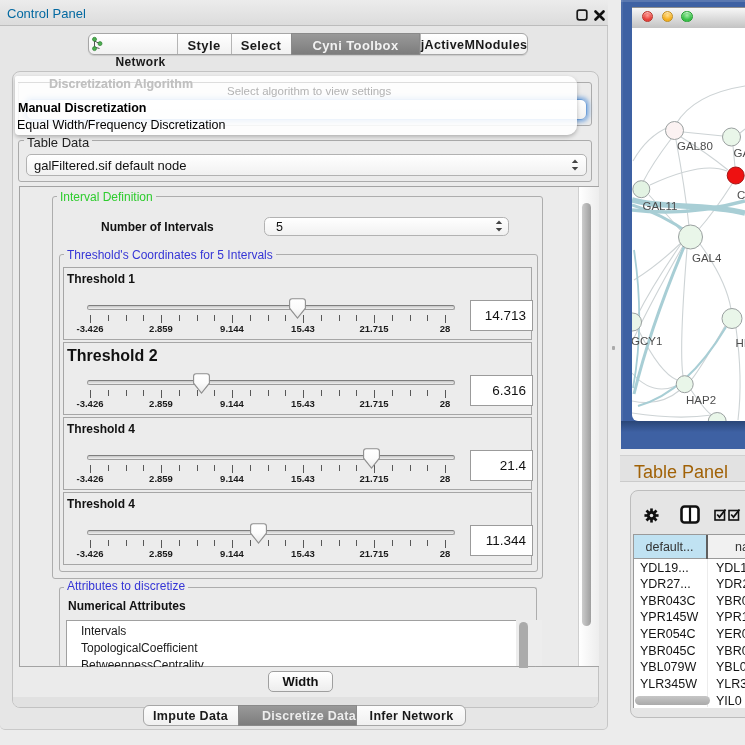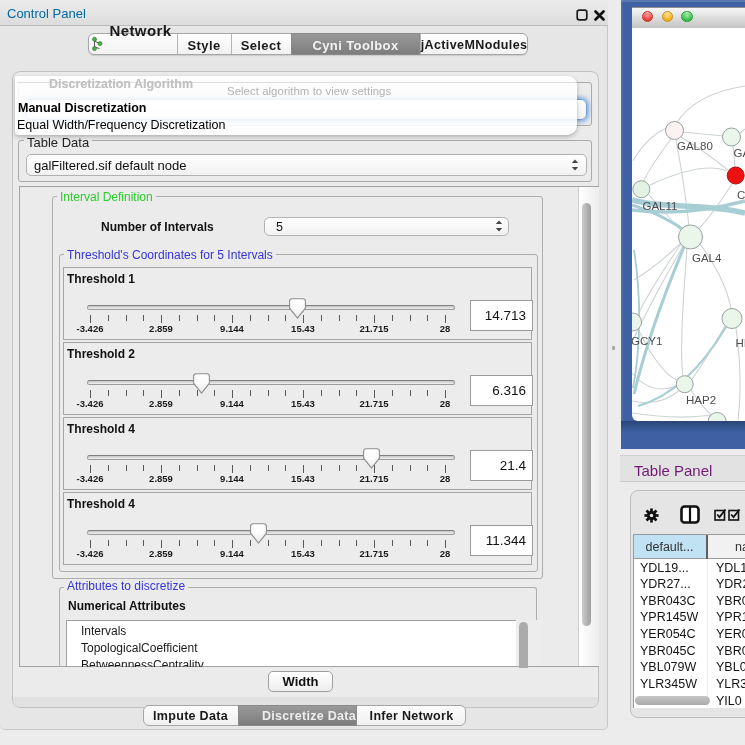--- a/index.html
+++ b/index.html
@@ -18,21 +18,21 @@
 <div style="position:absolute;left:177px;top:33.5px;width:1px;height:20.5px;background:#b5b5b5;"></div>
 <div style="position:absolute;left:231px;top:33.5px;width:1px;height:20.5px;background:#b5b5b5;"></div>
 <div style="position:absolute;left:290.5px;top:33px;width:129.5px;height:21.5px;background:linear-gradient(#999999,#7d7d7d);border:1px solid #8a8a8a;"></div>
 <div style="position:absolute;left:420px;top:33.5px;width:1px;height:20.5px;background:#b5b5b5;"></div>
 <svg style="position:absolute;left:90px;top:36px;" width="14" height="16" viewBox="0 0 14 16">
 <path d="M4.5,3.5 V12.5 M4.5,5 L9.5,7.5 M4.5,11 L9.5,12.5" stroke="#555" stroke-width="1" fill="none"></path>
 <circle cx="4.5" cy="3.3" r="2" fill="#4caf50" stroke="#2c7d30" stroke-width="0.7"></circle>
 <circle cx="10" cy="7.6" r="2" fill="#4caf50" stroke="#2c7d30" stroke-width="0.7"></circle>
 <circle cx="4.5" cy="12.6" r="2" fill="#4caf50" stroke="#2c7d30" stroke-width="0.7"></circle>
 </svg>
-<div style="position:absolute;left:104px;top:22px;width:73px;text-align:center;font-family:'Liberation Sans',sans-serif;font-size:15px;color:#1a1a1a;font-weight:bold;white-space:nowrap;letter-spacing:0.4px;">Network</div>
+<div style="position:absolute;left:104px;top:55px;width:73px;text-align:center;font-family:'Liberation Sans',sans-serif;font-size:12px;color:#1a1a1a;font-weight:bold;white-space:nowrap;letter-spacing:0.4px;">Network</div>
 <div style="position:absolute;left:177px;top:37.5px;width:54px;text-align:center;font-family:'Liberation Sans',sans-serif;font-size:13px;color:#1a1a1a;font-weight:bold;white-space:nowrap;letter-spacing:0.4px;">Style</div>
 <div style="position:absolute;left:231px;top:37.5px;width:60px;text-align:center;font-family:'Liberation Sans',sans-serif;font-size:13px;color:#1a1a1a;font-weight:bold;white-space:nowrap;letter-spacing:0.4px;">Select</div>
 <div style="position:absolute;left:291px;top:37.5px;width:129px;text-align:center;font-family:'Liberation Sans',sans-serif;font-size:13px;color:#f2f2f2;font-weight:bold;white-space:nowrap;letter-spacing:0.4px;">Cyni Toolbox</div>
 <div style="position:absolute;left:420px;top:37.5px;width:108px;text-align:center;font-family:'Liberation Sans',sans-serif;font-size:12.5px;color:#1a1a1a;font-weight:bold;white-space:nowrap;letter-spacing:0.4px;">jActiveMNodules</div>
 <div style="position:absolute;left:18px;top:82px;width:574px;height:44px;border:1px solid #ababab;border-radius:3px;"></div>
 <div style="position:absolute;left:45px;top:76.5px;background:#ebebeb;padding:0 4px;font-family:'Liberation Sans',sans-serif;font-size:12.5px;font-weight:bold;color:#1b1b1b;white-space:nowrap;">Discretization Algorithm</div>
 <div style="position:absolute;left:26px;top:98.5px;width:561px;height:21px;background:linear-gradient(#ffffff,#f0f0f0);border:1.5px solid #6f9fd8;border-radius:6px;box-shadow:0 0 4px 2px rgba(100,155,220,0.8);"></div>
 <div style="position:absolute;left:18px;top:140px;width:574px;height:41.5px;border:1px solid #ababab;border-radius:3px;"></div>
 <div style="position:absolute;left:24px;top:135px;background:#ebebeb;padding:0 3px;font-family:'Liberation Sans',sans-serif;font-size:13px;color:#222;white-space:nowrap;">Table Data</div>
 <div style="position:absolute;left:26px;top:154px;width:561px;height:21.5px;background:linear-gradient(#ffffff,#f1f1f1);border:1px solid #b2b2b2;border-radius:5px;"></div>
@@ -90,21 +90,21 @@
       <linearGradient id="thg267" x1="0" y1="0" x2="0" y2="1">
         <stop offset="0" stop-color="#ffffff"></stop>
         <stop offset="0.5" stop-color="#fbfbfb"></stop>
         <stop offset="1" stop-color="#e8e8e8"></stop>
       </linearGradient>
     </defs>
     <path d="M3.2,0.7 L13.8,0.7 A2.6,2.6 0 0 1 16.4,3.3 L16.4,10.2 L8.5,20.0 L0.6,10.2 L0.6,3.3 A2.6,2.6 0 0 1 3.2,0.7 Z" fill="url(#thg267)" stroke="#8e8e8e" stroke-width="1.1"></path>
   </svg>
 <div style="position:absolute;left:470px;top:300px;width:55px;height:29px;background:#fff;border:1px solid #9b9b9b;font-family:'Liberation Sans',sans-serif;font-size:13.5px;color:#111;text-align:right;line-height:29px;padding-right:6px;box-sizing:content-box;">14.713</div>
 <div style="position:absolute;left:63px;top:342px;width:469px;height:73px;border:1px solid #a6a6a6;background:#ececec;"></div>
-<div style="position:absolute;left:67px;top:347px;font-family:'Liberation Sans',sans-serif;font-size:12px;font-weight:bold;color:#111;white-space:nowrap;text-align:center;">Threshold 2</div>
+<div style="position:absolute;left:67px;top:347px;font-family:'Liberation Sans',sans-serif;font-size:16px;font-weight:bold;color:#111;white-space:nowrap;text-align:center;">Threshold 2</div>
 <div style="position:absolute;left:87px;top:379.5px;width:368px;height:5px;border-radius:2.5px;border:1px solid #9c9c9c;border-top-color:#7f7f7f;background:linear-gradient(#c6c6c6,#f0f0f0);box-sizing:border-box;"></div>
 <div style="position:absolute;left:90.00px;top:389.5px;width:1px;height:8px;background:#585858;"></div>
 <div style="position:absolute;left:107.75px;top:389.5px;width:1px;height:6px;background:#585858;"></div>
 <div style="position:absolute;left:125.50px;top:389.5px;width:1px;height:6px;background:#585858;"></div>
 <div style="position:absolute;left:143.25px;top:389.5px;width:1px;height:6px;background:#585858;"></div>
 <div style="position:absolute;left:161.00px;top:389.5px;width:1px;height:8px;background:#585858;"></div>
 <div style="position:absolute;left:178.75px;top:389.5px;width:1px;height:6px;background:#585858;"></div>
 <div style="position:absolute;left:196.50px;top:389.5px;width:1px;height:6px;background:#585858;"></div>
 <div style="position:absolute;left:214.25px;top:389.5px;width:1px;height:6px;background:#585858;"></div>
 <div style="position:absolute;left:232.00px;top:389.5px;width:1px;height:8px;background:#585858;"></div>
@@ -300,21 +300,21 @@
 <text x="10.5" y="182">GAL11</text>
 <text x="105" y="170.5">C</text>
 <text x="60" y="234">GAL4</text>
 <text x="-1" y="317">GCY1</text>
 <text x="103.5" y="318.5">HI</text>
 <text x="54" y="375.5">HAP2</text>
 </g>
 </svg>
 <div style="position:absolute;left:621px;top:420.5px;width:124px;height:28.5px;background:linear-gradient(#2a4677,#3e61a3 40%);"></div>
 <div style="position:absolute;left:619.5px;top:455px;width:126px;height:26.5px;background:#e2e2e2;border-top:1px solid #d0d0d0;border-bottom:1px solid #cbcbcb;"></div>
-<div style="position:absolute;left:634px;top:462px;font-family:'Liberation Sans',sans-serif;font-size:15px;color:#701a75;white-space:nowrap;">Table Panel</div>
+<div style="position:absolute;left:634px;top:462px;font-family:'Liberation Sans',sans-serif;font-size:18px;color:#a16207;white-space:nowrap;">Table Panel</div>
 <div style="position:absolute;left:629.5px;top:489.5px;width:130px;height:228.5px;background:#e5e5e5;border:1px solid #bdbdbd;border-radius:8px;"></div>
 <svg style="position:absolute;left:644px;top:507.5px;" width="15" height="15" viewBox="0 0 17 17">
 <g stroke="#111" stroke-width="3">
 <line x1="8.5" y1="0.5" x2="8.5" y2="16.5"></line>
       <line x1="0.5" y1="8.5" x2="16.5" y2="8.5"></line>
 <line x1="2.8" y1="2.8" x2="14.2" y2="14.2"></line>
       <line x1="14.2" y1="2.8" x2="2.8" y2="14.2"></line>
 </g>
 <circle cx="8.5" cy="8.5" r="5.2" fill="#111"></circle>
 <circle cx="8.5" cy="8.5" r="2" fill="#e5e5e5"></circle>

